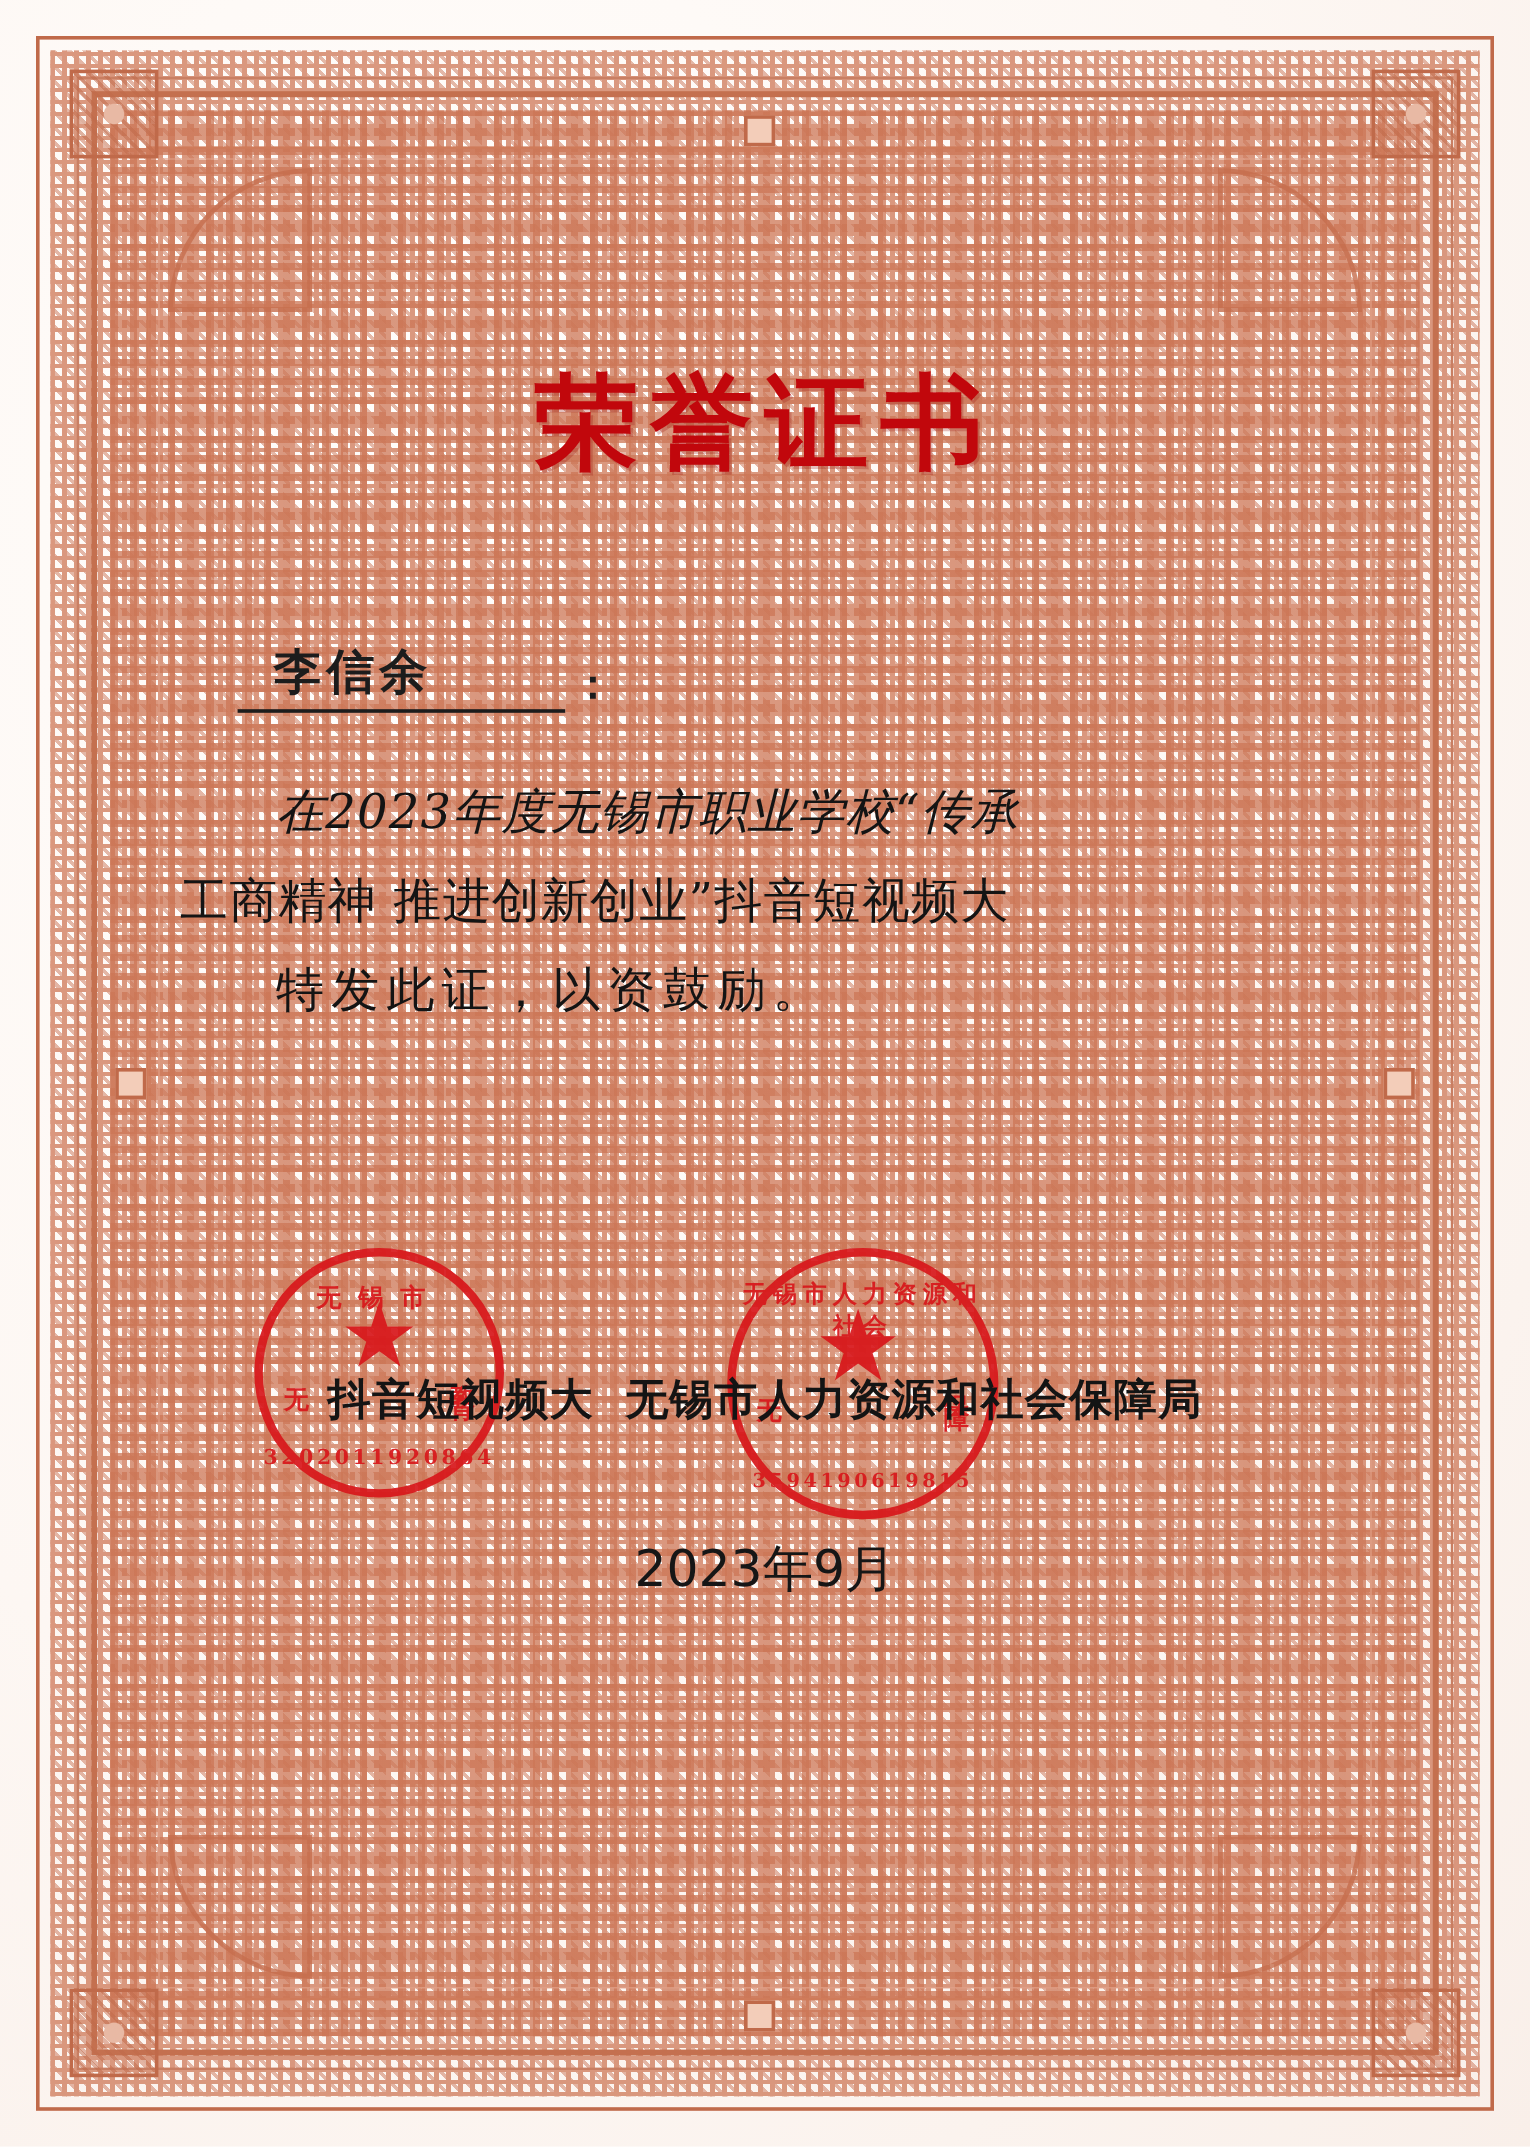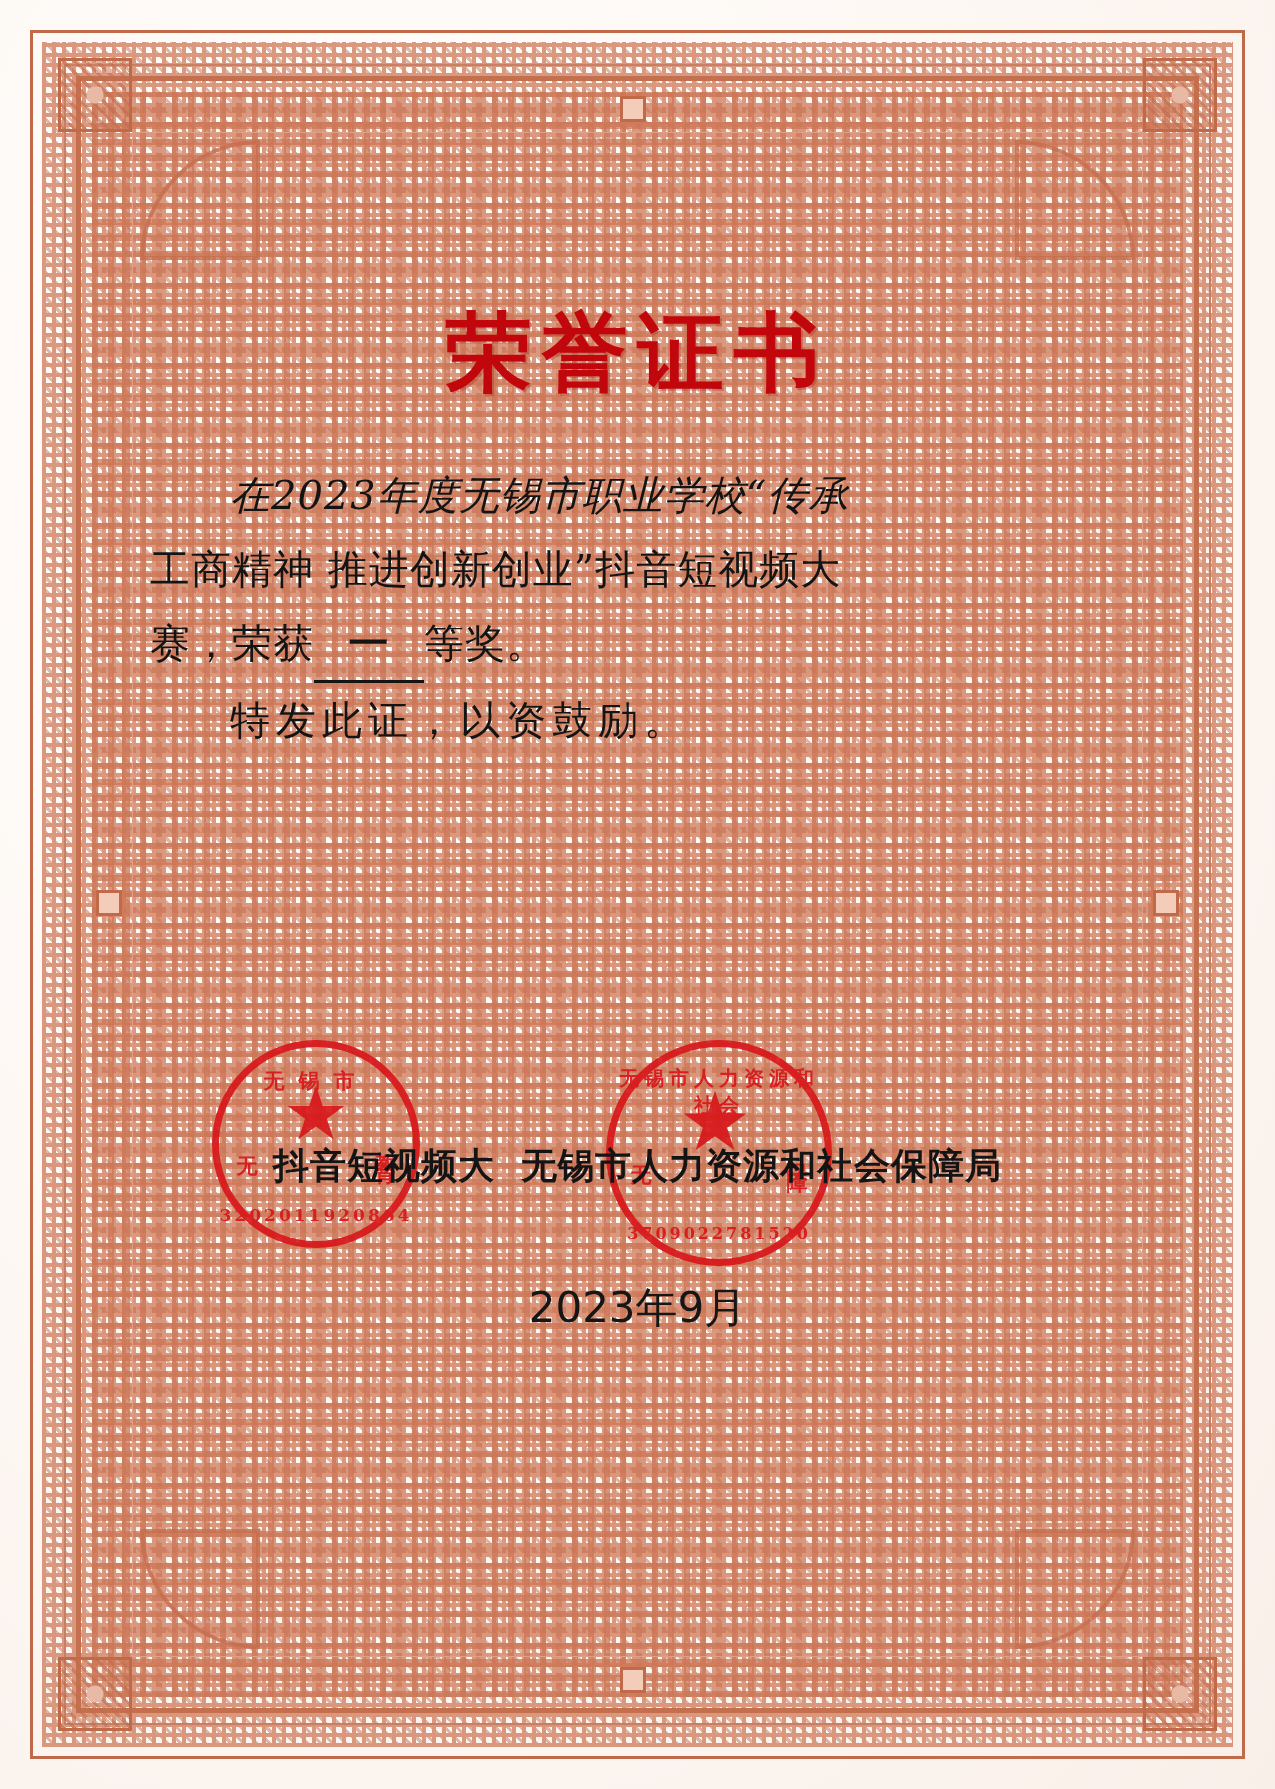--- a/index.html
+++ b/index.html
@@ -288,25 +288,27 @@
 
   <div class="dot-orn" style="left:96px;  top:890px;"></div>
   <div class="dot-orn" style="right:96px; top:890px;"></div>
   <div class="dot-orn" style="left:620px; top:96px;"></div>
   <div class="dot-orn" style="left:620px; bottom:96px;"></div>
 
   <div class="content">
 
     <div class="title">荣誉证书</div>
 
+    <div class="salutation">
+      <span class="name">李信余</span><span class="colon">：</span>
+    </div>
 
     <div class="body-text">
       <p class="indent">在2023年度无锡市职业学校“传承</p>
       <p>工商精神  推进创新创业”抖音短视频大</p>
-      <p><span>赛，荣获</span><span class="blank-line">一</span><span>等奖。</span></p>
       <p class="note">特发此证，以资鼓励。</p>
     </div>
 
     <div class="sign-area">
 
       <div class="seal seal-a">
         <div class="arc-top">无锡市</div>
         <div class="arc-left">无</div>
         <div class="arc-right">教育</div>
         <div class="star">
@@ -315,21 +317,21 @@
         <div class="arc-bottom">3202011920864</div>
       </div>
 
       <div class="seal seal-b">
         <div class="arc-top">无锡市人力资源和社会</div>
         <div class="arc-left">无</div>
         <div class="arc-right">保障</div>
         <div class="star">
             <span>★</span>
           </div>
-        <div class="arc-bottom">3709022781520</div>
+        <div class="arc-bottom">3594190619815</div>
       </div>
 
       <div class="issuers">
         <span>抖音短视频大</span>
         <span>无锡市人力资源和社会保障局</span>
       </div>
 
       <div class="issue-date">2023年9月</div>
     </div>
 

